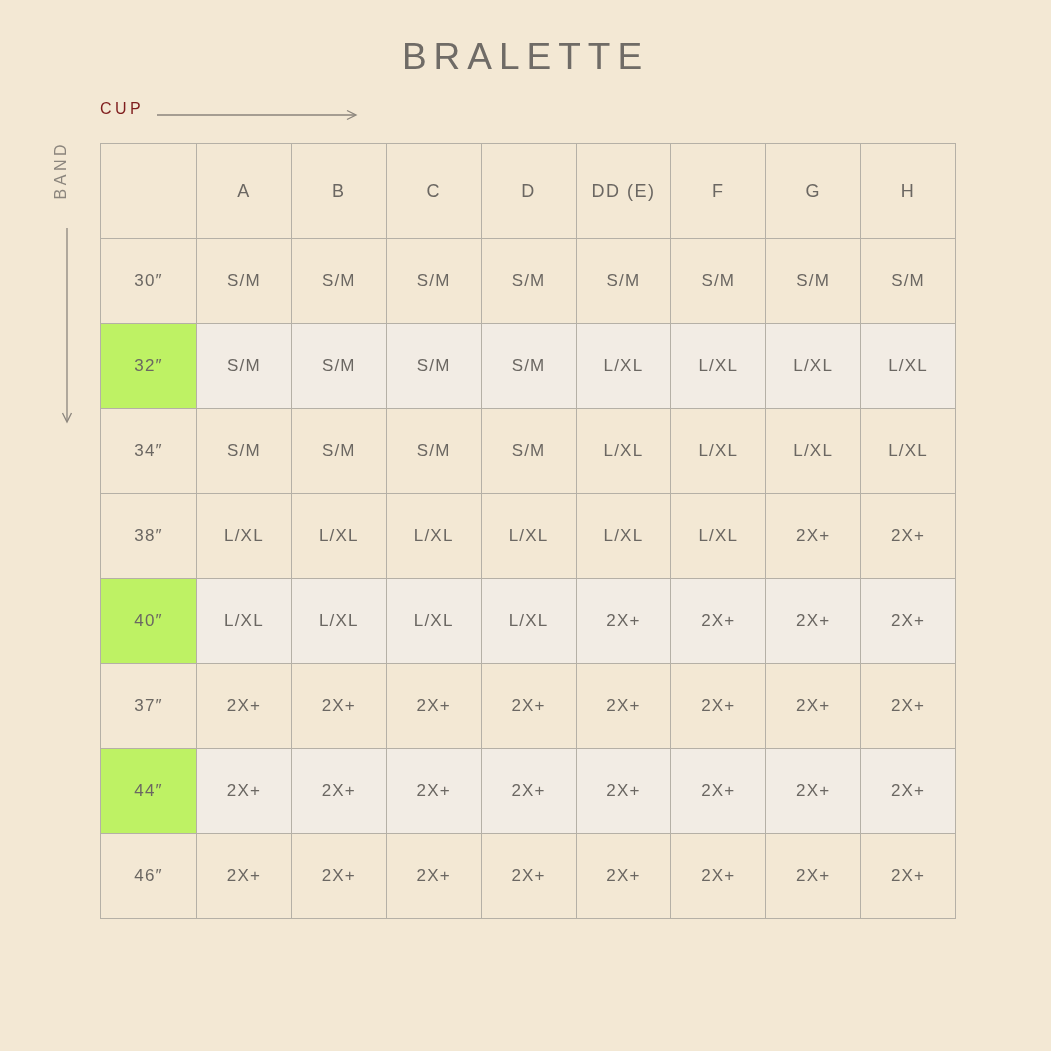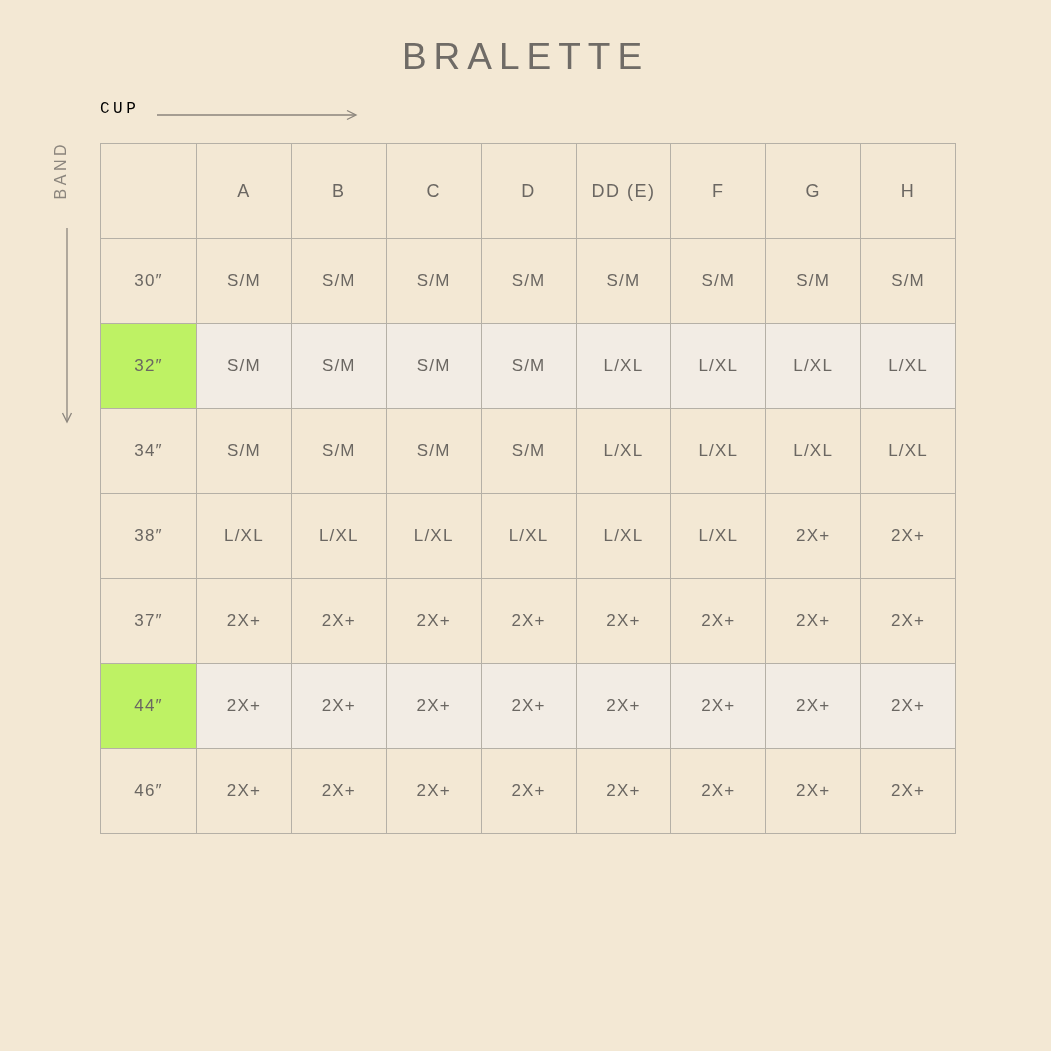--- a/index.html
+++ b/index.html
@@ -31,22 +31,21 @@
     color: #6f6b66;
     font-weight: 400;
   }
   
   .cup-label {
     position: absolute;
     left: 100px;
     top: 100px;
     font-size: 16px;
     letter-spacing: 3.5px;
-    color: #000000;
-    font-family: Liberation Mono, monospace;
+    color: #7f1d1d;
   }
   .cup-arrow {
     position: absolute;
     left: 157px;
     top: 109px;
     width: 210px;
     height: 12px;
   }
   
   .band-label {
@@ -191,20 +190,31 @@
         <td class="band-cell">38″</td>
         <td>L/XL</td>
         <td>L/XL</td>
         <td>L/XL</td>
         <td>L/XL</td>
         <td>L/XL</td>
         <td>L/XL</td>
         <td>2X+</td>
         <td>2X+</td>
       </tr>
+      <tr class="shaded">
+        <td class="band-cell">40″</td>
+        <td>L/XL</td>
+        <td>L/XL</td>
+        <td>L/XL</td>
+        <td>L/XL</td>
+        <td>2X+</td>
+        <td>2X+</td>
+        <td>2X+</td>
+        <td>2X+</td>
+      </tr>
       <tr>
         <td class="band-cell">37″</td>
         <td>2X+</td>
         <td>2X+</td>
         <td>2X+</td>
         <td>2X+</td>
         <td>2X+</td>
         <td>2X+</td>
         <td>2X+</td>
         <td>2X+</td>

